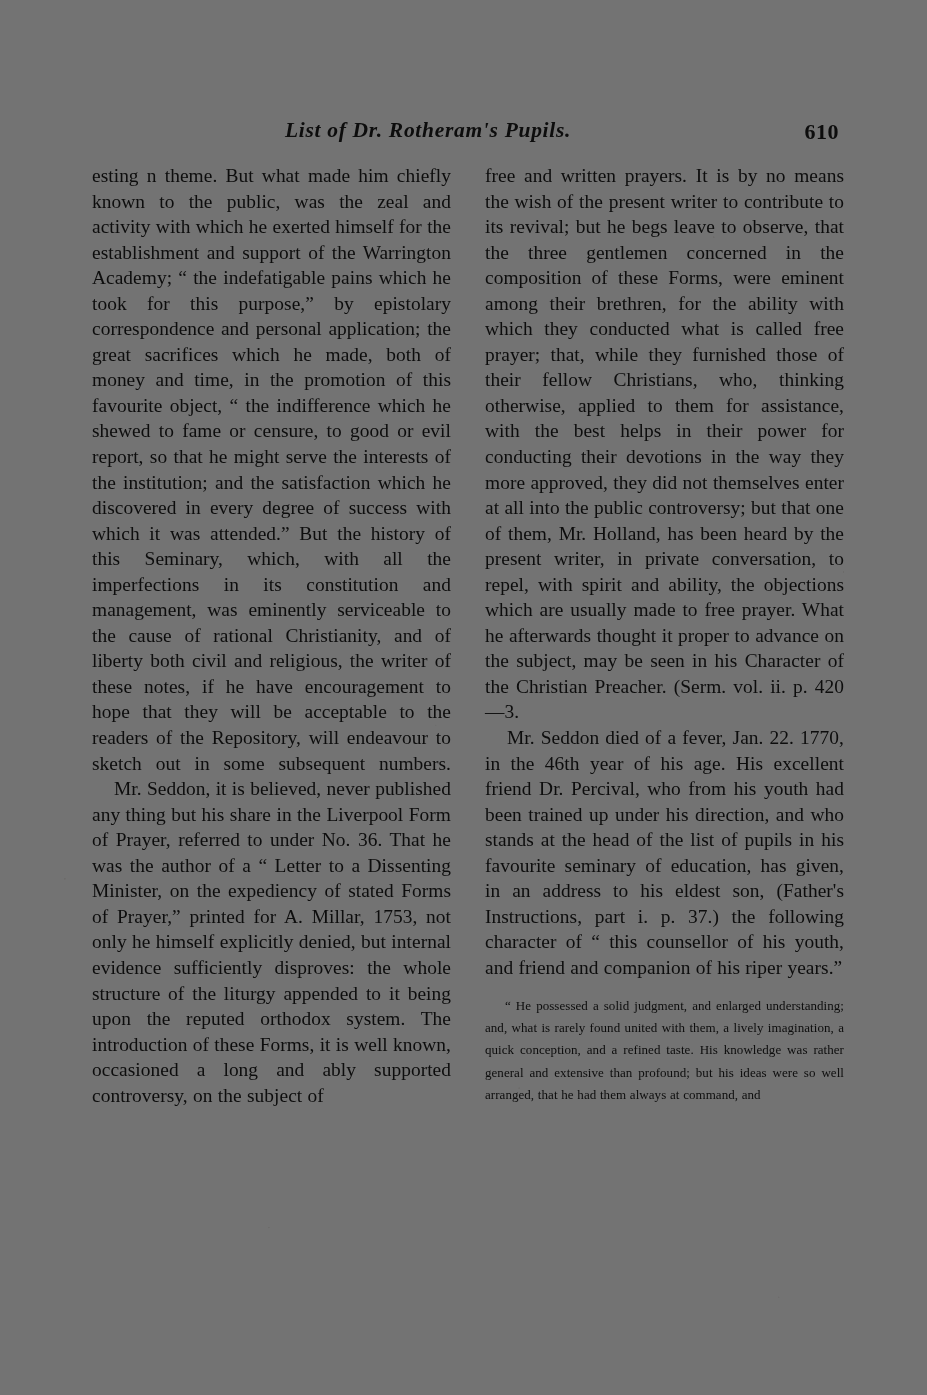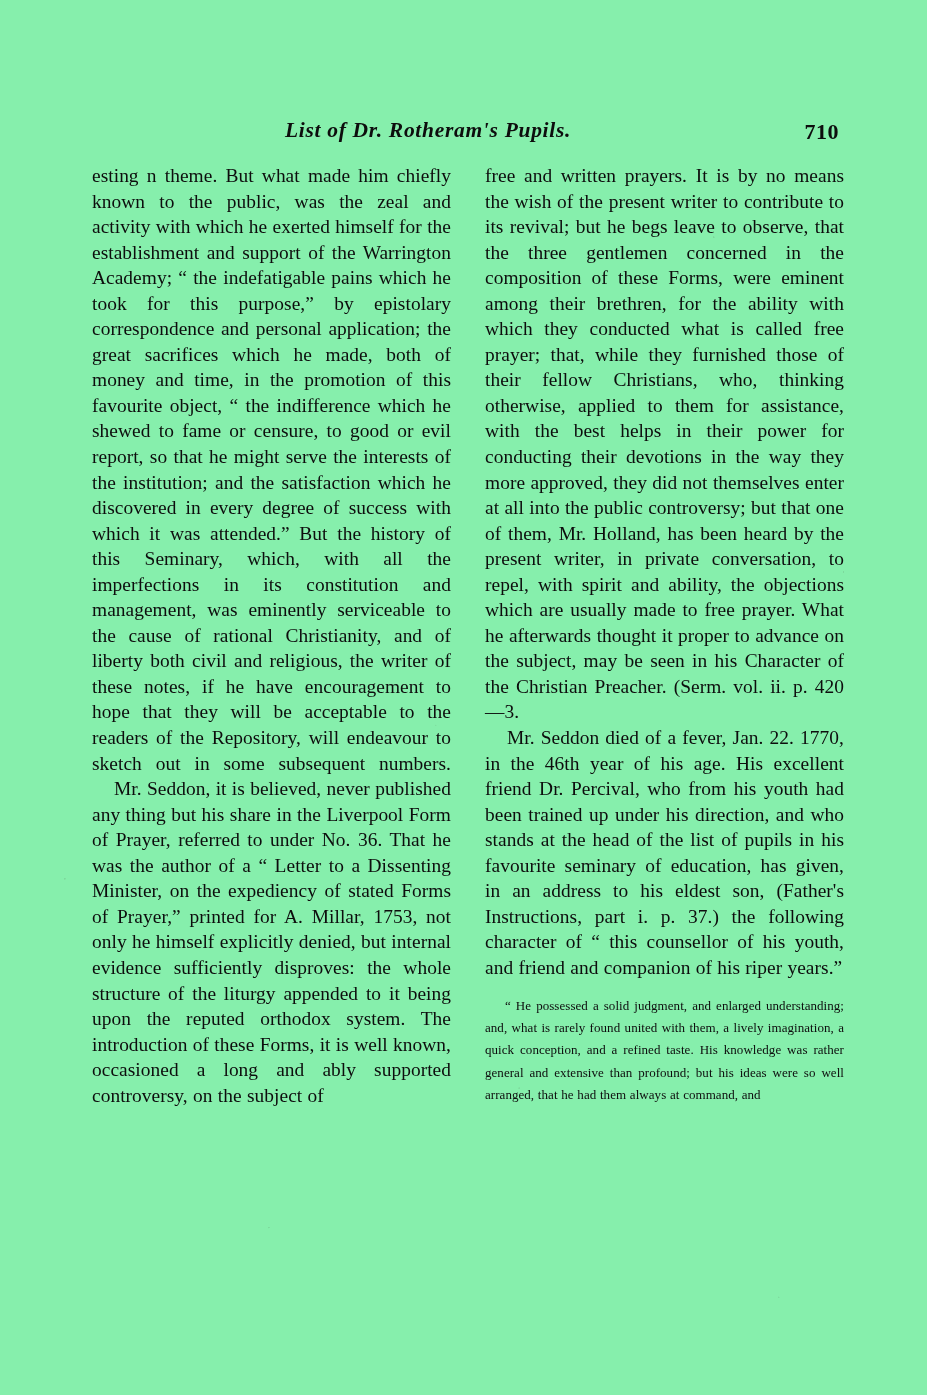--- a/index.html
+++ b/index.html
@@ -14,21 +14,21 @@
     position: relative;
     overflow: hidden;
     font-family: "Liberation Serif", "DejaVu Serif", serif;
     color: #0d0d0d;
   }
 
   
   #page {
     position: absolute;
     inset: 0;
-    background: #86efac;
+    background: #737373;
   }
 
   
   #speckle {
     position: absolute;
     inset: 0;
     pointer-events: none;
     opacity: .5;
     background-image:
       radial-gradient(circle at 12% 22%, rgba(60,50,40,.30) 0 .6px, transparent 1px),
@@ -107,21 +107,21 @@
 </style>
 </head>
 <body>
 
 <div id="page">
 
   <div id="speckle"></div>
 
   <div id="runhead">
     <div id="runhead-title">List of Dr. Rotheram's Pupils.</div>
-    <div id="runhead-folio">710</div>
+    <div id="runhead-folio">610</div>
   </div>
 
   <div id="columns">
 
     <div class="col">
       <p class="para">esting n theme. But what made him chiefly known to the public, was the zeal and activity with which he exerted himself for the establishment and support of the Warrington Academy; “ the indefatigable pains which he took for this purpose,” by epistolary correspondence and personal application; the great sacrifices which he made, both of money and time, in the promotion of this favourite object, “ the indifference which he shewed to fame or censure, to good or evil report, so that he might serve the interests of the institution; and the satisfaction which he discovered in every degree of success with which it was attended.” But the history of this Seminary, which, with all the imperfections in its constitution and management, was eminently serviceable to the cause of rational Christianity, and of liberty both civil and religious, the writer of these notes, if he have encouragement to hope that they will be acceptable to the readers of the Repository, will endeavour to sketch out in some subsequent numbers.</p>
       <p class="para indent lastline-left">Mr. Seddon, it is believed, never published any thing but his share in the Liverpool Form of Prayer, referred to under No. 36. That he was the author of a “ Letter to a Dissenting Minister, on the expediency of stated Forms of Prayer,” printed for A. Millar, 1753, not only he himself explicitly denied, but internal evidence sufficiently disproves: the whole structure of the liturgy appended to it being upon the reputed orthodox system. The introduction of these Forms, it is well known, occasioned a long and ably supported controversy, on the subject of</p>
     </div>
 
     <div class="col">

